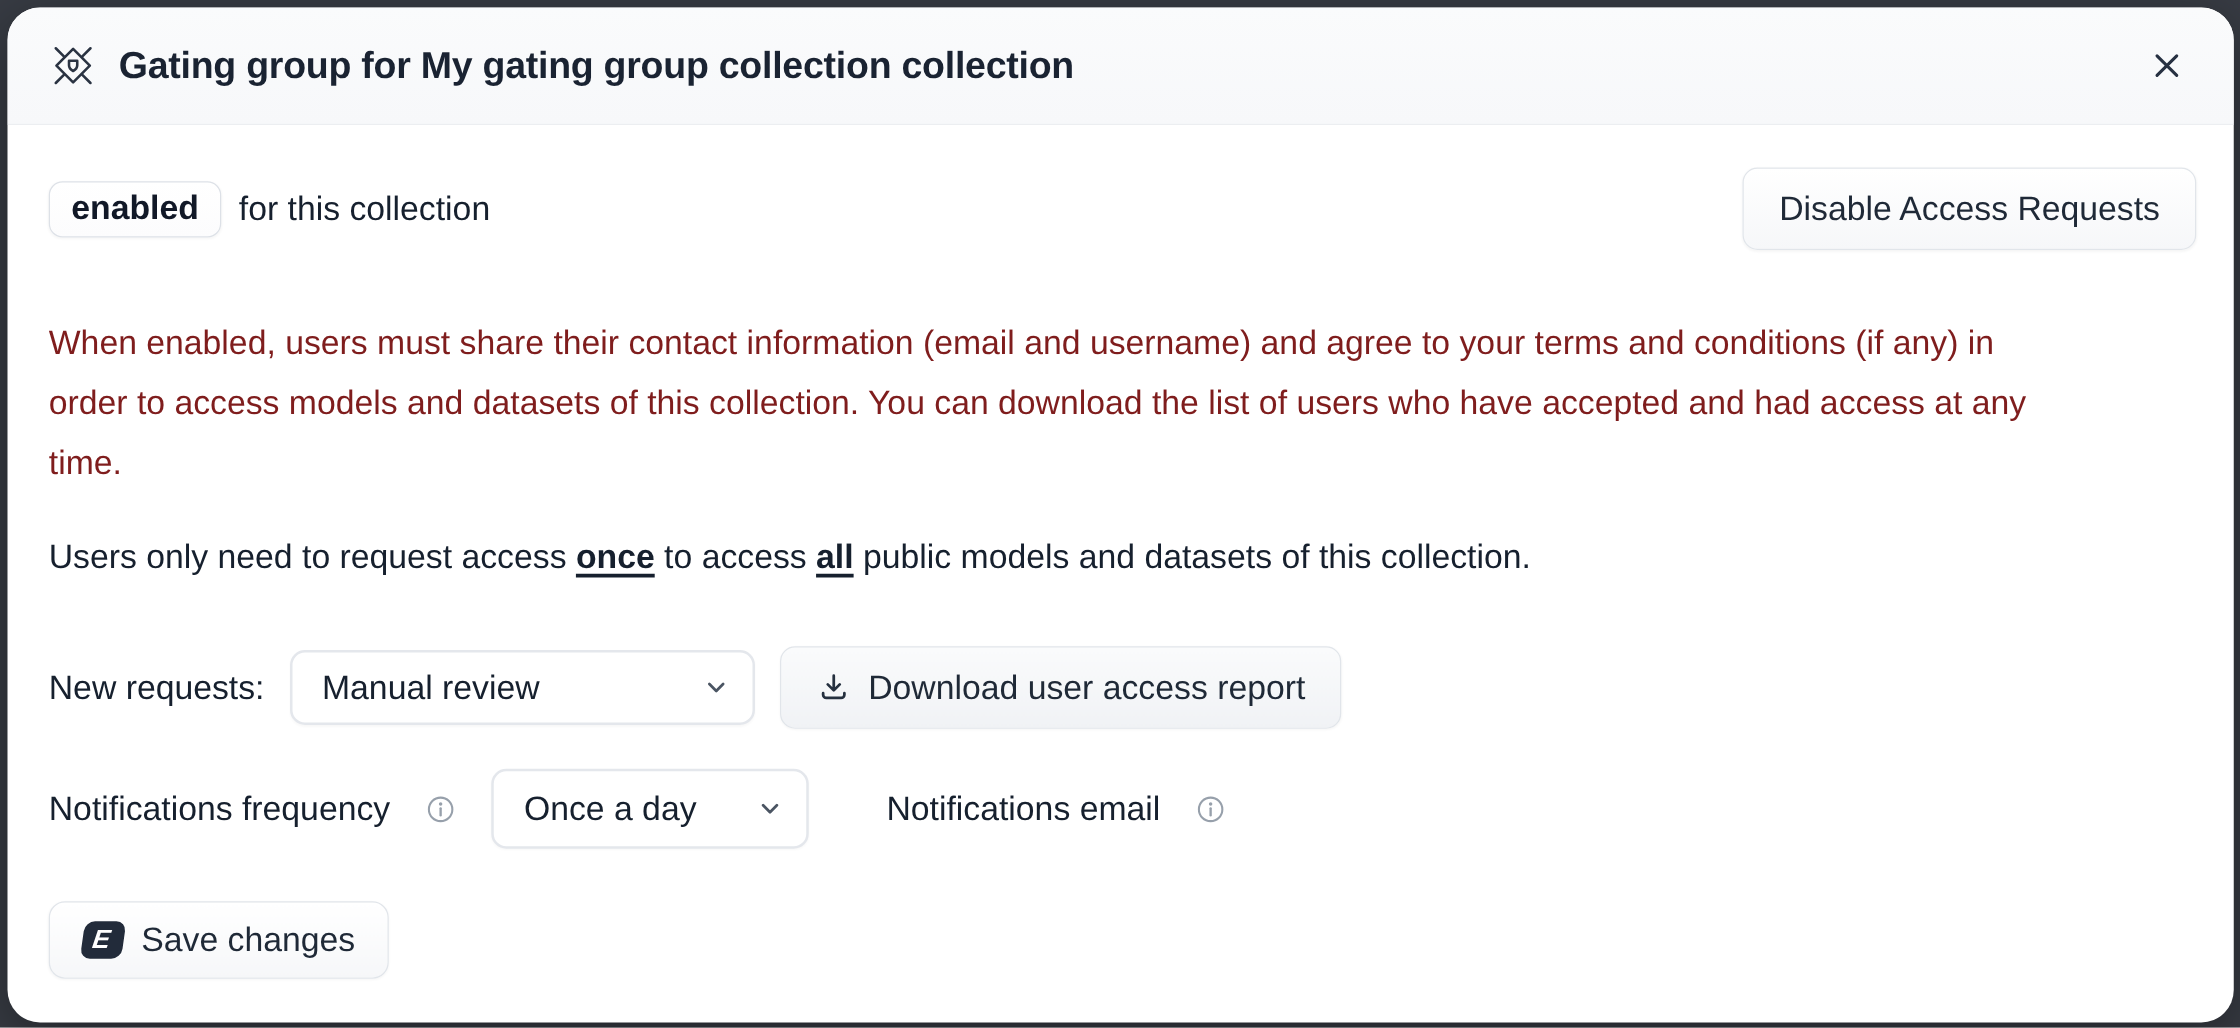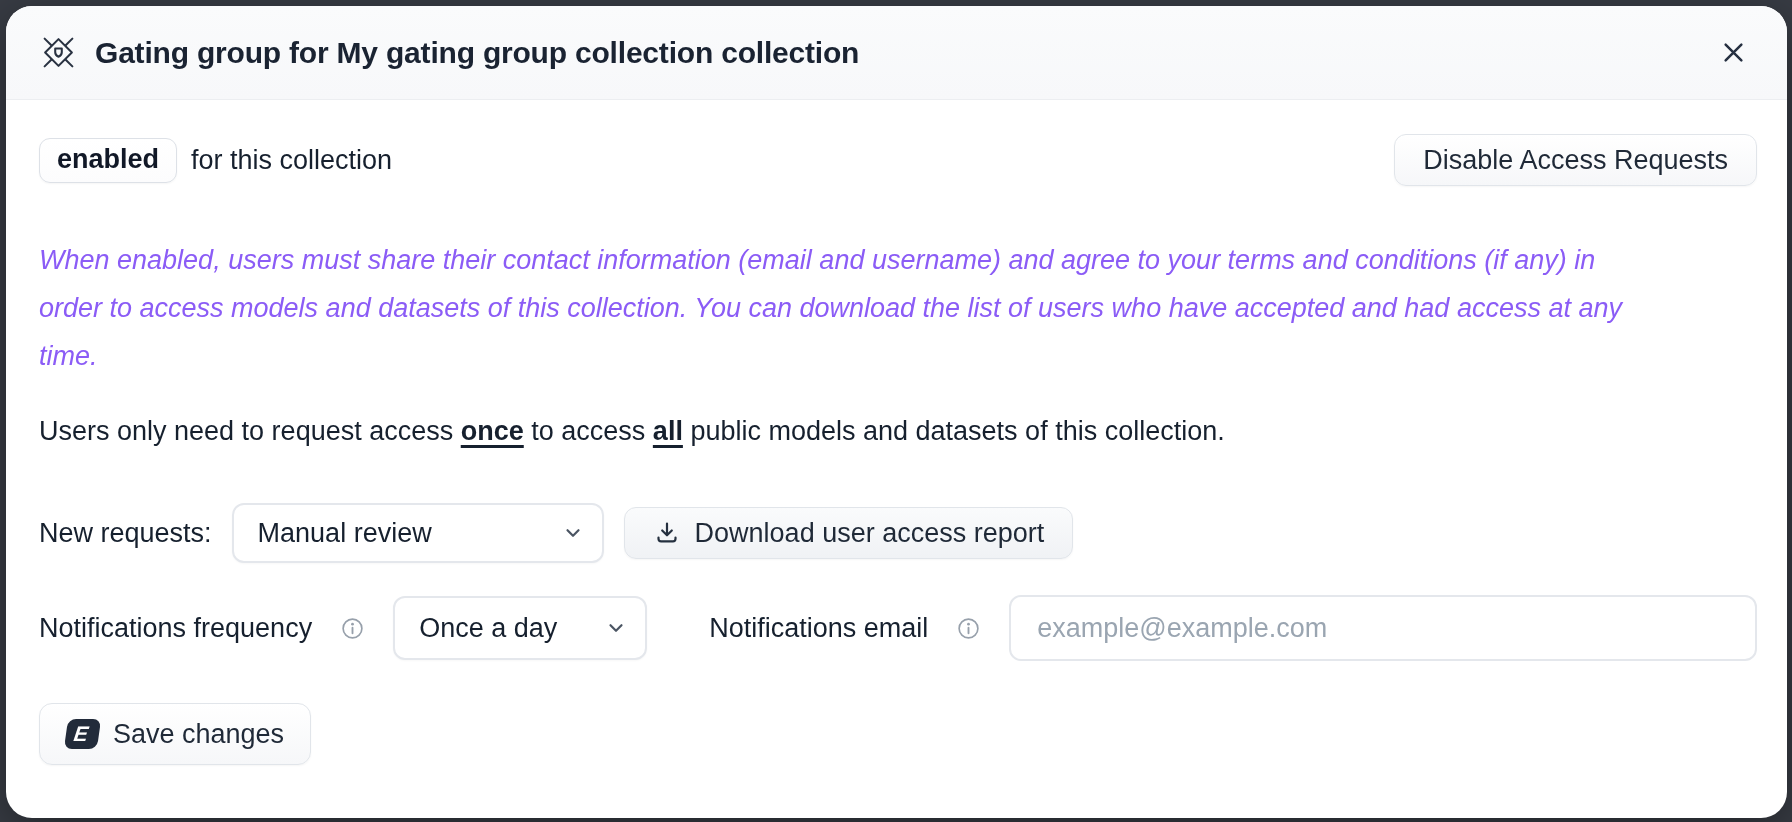--- a/index.html
+++ b/index.html
@@ -70,32 +70,31 @@
     align-items: center;
     gap: 14px;
     border: 1px solid #e1e5ea;
     border-radius: 12px;
     background: linear-gradient(to bottom, #ffffff, #f6f7f9);
     box-shadow: 0 1px 2px rgba(0,0,0,0.04);
     font-family: "Liberation Sans", sans-serif;
     font-size: 27px;
     color: #1f2937;
     cursor: pointer;
-    height: 52px;
+    height: 66px;
     padding: 0 28px;
   }
   .btn-right { margin-left: auto; }
   .btn-grey { background: linear-gradient(to bottom, #fafbfc, #f0f2f5); }
 
   .description {
     line-height: 48px;
     margin-bottom: 36px;
     max-width: 1620px;
-    color: #8b5cf6;
-    font-style: italic;
+    color: #7f1d1d;
   }
   .note { margin-bottom: 56px; color: #16202e; }
   .note strong {
     font-weight: 700;
     text-decoration: underline;
     text-decoration-thickness: 3px;
     text-underline-offset: 5px;
     margin-top: 44px;
   }
 
@@ -231,21 +230,20 @@
         </span>
       </div>
       <span class="gap-lg">Notifications email</span>
       <span class="info-ico">
         <svg width="25" height="25" viewBox="0 0 24 24" fill="none">
           <circle cx="12" cy="12" r="9" stroke="#97a0ab" stroke-width="1.6"></circle>
           <circle cx="12" cy="7.8" r="1.35" fill="#97a0ab"></circle>
           <path d="M12 11.2 V16.6" stroke="#97a0ab" stroke-width="1.8" stroke-linecap="round"></path>
         </svg>
       </span>
-      <input class="text-input" type="text" placeholder="example@example.com" style="">
     </div>
 
     <div class="row">
       <button class="btn save-btn">
         <span class="e-icon">E</span>
         <span>Save changes</span>
       </button>
     </div>
 
   </div>

